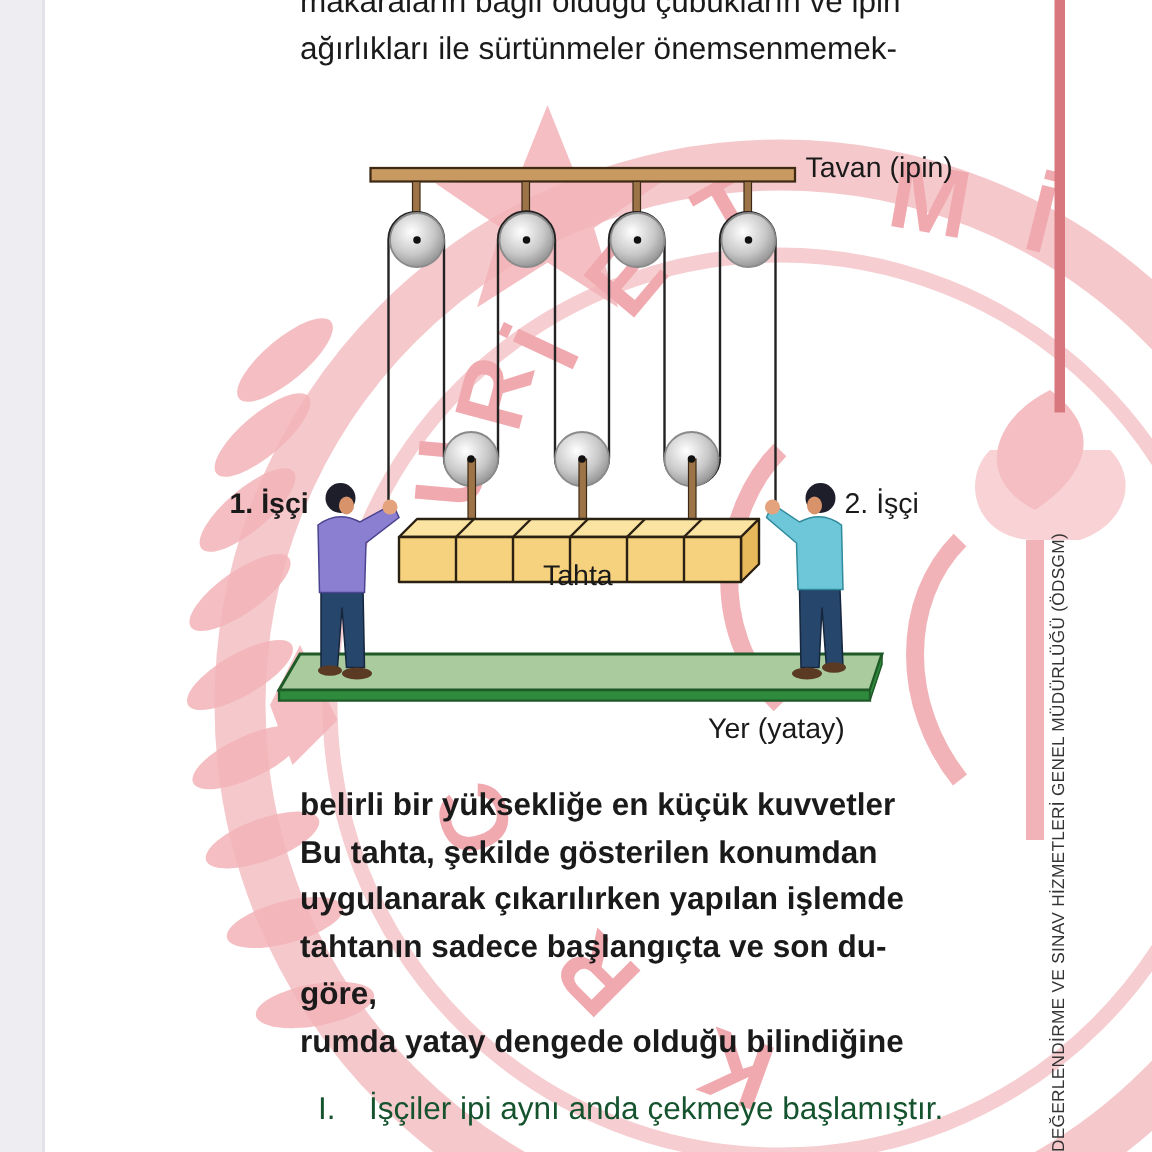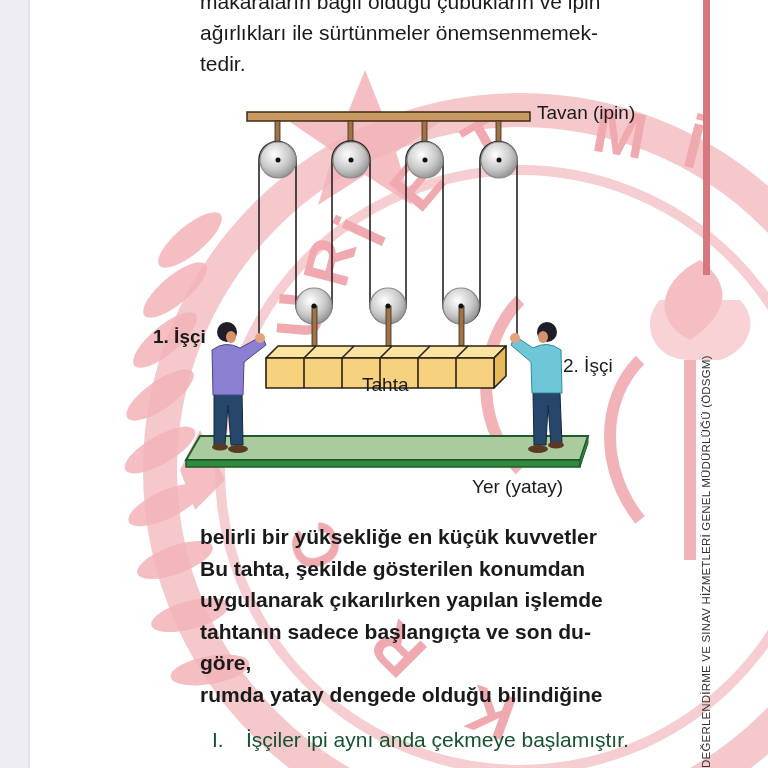--- a/index.html
+++ b/index.html
@@ -80,21 +80,20 @@
     <text x="430" y="650" transform="rotate(-135 430 650)">R</text>
     <text x="520" y="700" transform="rotate(-160 520 700)">K</text>
   </g>
 </svg>
 
 <div class="red-rule"></div>
 
 <div class="text-block intro">
   <div>makaraların bağlı olduğu çubukların ve ipin</div>
   <div>ağırlıkları ile sürtünmeler önemsenmemek-</div>
-  <div>tedir.</div>
 </div>
 
 <svg class="figure" viewBox="0 0 768 768">
   <defs>
     <radialGradient id="pg" cx="40%" cy="35%" r="70%">
       <stop offset="0%" stop-color="#ffffff"></stop>
       <stop offset="60%" stop-color="#c8c8c8"></stop>
       <stop offset="100%" stop-color="#8e8e8e"></stop>
     </radialGradient>
   </defs>
@@ -194,21 +193,21 @@
     <ellipse cx="556" cy="445" rx="8" ry="3.5" fill="#5a3a22"></ellipse>
     <path d="M561,350 Q548,340 533,348 L515,336 L511,345 L531,362 L532,393 L562,393 Z" fill="#6ec7d8" stroke="#2f8a9c" stroke-width="1"></path>
     <circle cx="515" cy="338" r="5" fill="#e4a37c"></circle>
     <circle cx="547" cy="332" r="10" fill="#1e1e2a"></circle>
     <ellipse cx="543" cy="337" rx="5" ry="6" fill="#d8936b"></ellipse>
   </g>
 </svg>
 
 <div class="lbl" style="left:537px; top:102px;">Tavan (ipin)</div>
 <div class="lbl" style="left:153px; top:326px;font-weight:bold;">1. İşçi</div>
-<div class="lbl" style="left:563px; top:326px;margin-top:29px;">2. İşçi</div>
+<div class="lbl" style="left:563px; top:326px;">2. İşçi</div>
 <div class="lbl" style="left:362px; top:374px;">Tahta</div>
 <div class="lbl" style="left:472px; top:476px;">Yer (yatay)</div>
 
 <div class="text-block question">
   <div>belirli bir yüksekliğe en küçük kuvvetler</div>
   <div>Bu tahta, şekilde gösterilen konumdan</div>
   <div>uygulanarak çıkarılırken yapılan işlemde</div>
   <div>tahtanın sadece başlangıçta ve son du-</div>
   <div>göre,</div>
   <div>rumda yatay dengede olduğu bilindiğine</div>

